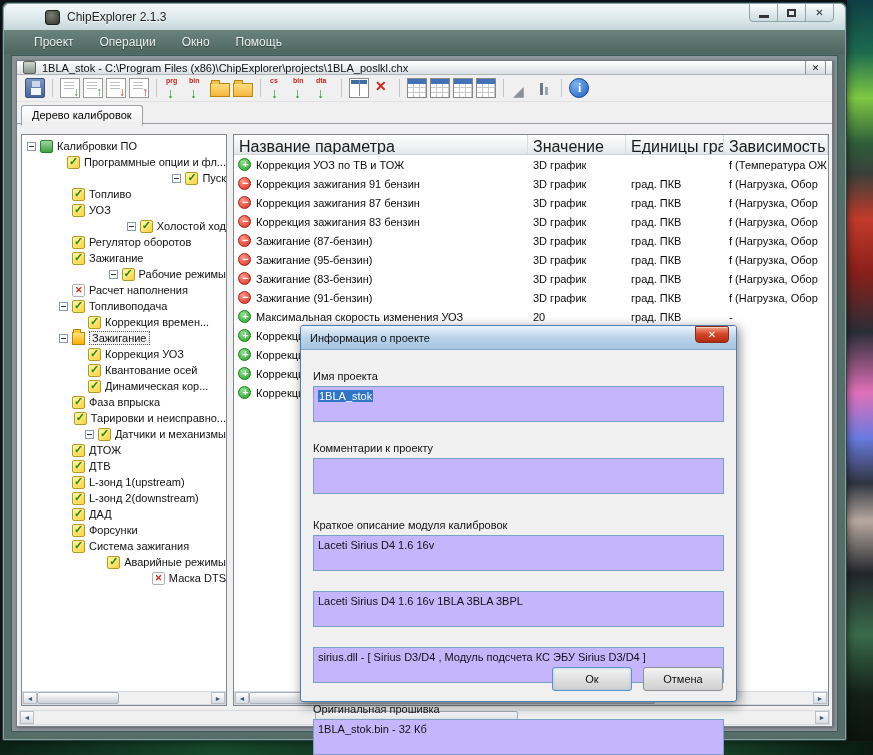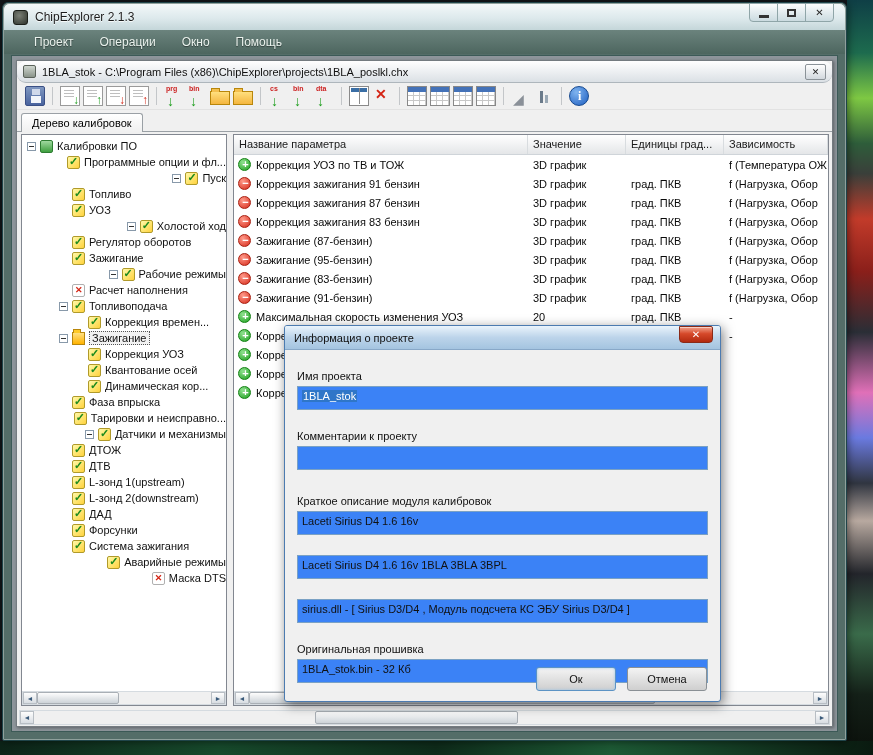--- a/index.html
+++ b/index.html
@@ -13,44 +13,44 @@
   .desk-right { position:absolute; right:0; top:0; width:26px; height:100%;
     background:linear-gradient(180deg,#0f3f46 0%,#1d6b4e 7%,#7ec843 13%,#2e5d3a 19%,#3a3f3a 23%,#c23b2a 29%,#8a1f1a 36%,#2a2e36 44%,#e070b8 52%,#6a7ae0 58%,#303540 64%,#b8a9a0 69%,#23252b 76%,#3a6b4a 84%,#142018 92%,#0a0f0a 100%); }
   .desk-bottom { position:absolute; left:0; bottom:0; width:100%; height:14px;
     background:linear-gradient(90deg,#0c2418,#174a2c 25%,#0e2b1a 50%,#1d5a35 70%,#0a1a10 100%); }
   
   .win { position:absolute; left:2px; top:2px; width:845px; height:739px;
     background:#546d68; border:1px solid #1f4449; border-radius:6px 6px 2px 2px;
     box-shadow:0 0 10px rgba(0,0,0,.6), inset 0 0 0 1px rgba(255,255,255,.35); }
   .titlebar { position:absolute; left:1px; right:1px; top:1px; height:26px;
     background:linear-gradient(#f3f8f9,#dde9ec 55%,#c4d6d9); border-radius:5px 5px 0 0;
-    display:flex; align-items:center; }
+    display:flex; align-items:center;padding-left:32px; }
   .app-icon { width:15px; height:15px; margin:0 7px 0 9px; flex:none;
     background:radial-gradient(circle at 40% 35%,#7a8076,#2e332c); border:1px solid #1c201a; border-radius:3px; }
   .win-title { font-size:12px; color:#1c1c1c; text-shadow:0 1px 0 rgba(255,255,255,.8); }
   .cap-btns { position:absolute; top:0; right:12px; display:flex; }
   .cap { width:29px; height:19px; margin-left:-1px;
     background:linear-gradient(#fdfefe,#e5edf0 45%,#cbdbe0); border:1px solid #8fa5a8;
     display:flex; align-items:center; justify-content:center; font-size:10px; color:#2a2a2a; }
   .cap:first-child { border-radius:0 0 0 4px; }
   .cap:last-child { border-radius:0 0 4px 0; }
   .g-min { width:10px; height:3px; background:#333; margin-top:8px; }
   .g-max { width:9px; height:8px; border:2px solid #333; }
   .menubar { position:absolute; left:1px; right:1px; top:27px; height:24px;
     background:linear-gradient(#6b837d,#4d665f); display:flex; align-items:center;
     padding-left:30px; }
   .menu-item { font-size:12px; color:#e9f1ec; margin-right:26px; text-shadow:0 1px 1px rgba(0,0,0,.45); cursor:default; }
   
   .client { position:absolute; left:8px; right:8px; top:52px; bottom:8px;
     background:#8e959b; border:1px solid #3c5a57; }
   .child { position:absolute; left:4px; top:4px; right:4px; bottom:4px;
     background:#f0f0f0; border:1px solid #747b80; box-shadow:1px 1px 3px rgba(0,0,0,.35); }
-  .child-title { height:22px; background:linear-gradient(#ffffff,#dbe0e5);
+  .child-title { height:14px; background:linear-gradient(#ffffff,#dbe0e5);
     border-bottom:1px solid #aeb6bc; display:flex; align-items:center; padding:4px 6px;
-    font-size:11px; color:#101010; white-space:nowrap; overflow:hidden;border-radius:9px; }
+    font-size:11px; color:#101010; white-space:nowrap; overflow:hidden; }
   .child-icon { width:13px; height:13px; margin-right:6px; flex:none;
     background:linear-gradient(#cfd6cf,#8a948a); border:1px solid #5a625a; border-radius:2px; }
   .child-close { margin-left:auto; flex:none; width:21px; height:16px; border:1px solid #8b9298;
     background:linear-gradient(#fefefe,#d2d8de); border-radius:2px;
     display:flex; align-items:center; justify-content:center; font-size:9px; color:#222; }
   
   .toolbar { height:27px; background:#f0f0f0; display:flex; align-items:center;
     padding-left:8px; gap:3px; border-bottom:1px solid #e2e2e2; }
   .sep { width:1px; height:18px; background:#c3c6c9; margin:0 4px; flex:none; }
   .tb { width:20px; height:20px; position:relative; flex:none; border:none; background:none; padding:0; }
@@ -104,21 +104,21 @@
   .ic.check::after { content:"✓"; position:absolute; left:1px; top:-2px; color:#1e8a1e; font-size:11px; font-weight:bold; }
   .ic.cross { background:#fff; border:1px solid #b0b0b0; border-radius:2px; }
   .ic.cross::after { content:"✕"; position:absolute; left:2px; top:0; color:#d42414; font-size:9px; font-weight:bold; }
   .ic.folder { background:linear-gradient(#9fd89f,#3f9f3f); border:1px solid #2e7d32; border-radius:2px; }
   .ic.fopen { background:linear-gradient(#ffe082,#ffb300); border:1px solid #b8860b; }
   .ic.fopen::before { content:""; position:absolute; top:-4px; left:0; width:6px; height:3px; background:#ffca28; border:1px solid #b8860b; border-bottom:none; }
   .tl { color:#111; }
   .ti.sel .tl { border:1px dotted #555; background:#f2f2f2; padding:0 2px; }
   
   .th { display:flex; height:20px; background:linear-gradient(#ffffff,#e4e6e8);
-    border-bottom:1px solid #cfd4d9; font-size:11px; color:#1a1a1a; }
+    border-bottom:1px solid #cfd4d9; font-size:16px; color:#1a1a1a; }
   .th > div { padding:3px 5px; border-right:1px solid #d8dcdf; overflow:hidden; white-space:nowrap; }
   .c-name { width:294px; flex:none; } .c-val { width:98px; flex:none; } .c-unit { width:98px; flex:none; } .c-dep { flex:1; }
   .tr { display:flex; height:19px; align-items:center; font-size:11px; white-space:nowrap; color:#0a0a0a; }
   .td-name { width:294px; flex:none; display:flex; align-items:center; gap:5px; padding-left:4px; overflow:hidden; }
   .td-val  { width:98px; flex:none; padding-left:5px; }
   .td-unit { width:98px; flex:none; padding-left:5px;margin-top:39px; }
   .td-dep  { flex:1; padding-left:5px; overflow:hidden; }
   .sgn { width:13px; height:13px; border-radius:50%; flex:none; position:relative; }
   .sgn.plus  { background:radial-gradient(circle at 35% 30%,#8fe08f,#1fa01f); border:1px solid #128012; }
   .sgn.minus { background:radial-gradient(circle at 35% 30%,#ff9a8a,#d62a1a); border:1px solid #a81f10; }
@@ -129,34 +129,34 @@
   .sb { display:flex; align-items:stretch; background:#f0f0f0; border:1px solid #d5dbe0; height:14px; }
   .panel-sb { position:absolute; left:0; right:0; bottom:0; }
   .child-sb { position:absolute; left:2px; right:2px; bottom:1px; height:15px; }
   .sb-btn { width:14px; flex:none; background:linear-gradient(#fdfdfd,#d8dde2); border:1px solid #b8bec4;
     display:flex; align-items:center; justify-content:center; font-size:7px; color:#3a5a7a; }
   .arr-l::before { content:"◄"; } .arr-r::before { content:"►"; }
   .sb-track { flex:1; position:relative; }
   .sb-thumb { position:absolute; top:0; bottom:0; background:linear-gradient(#fdfdfd,#cdd3d8);
     border:1px solid #a9afb5; border-radius:2px; }
   
-  .dialog { position:absolute; left:284px; top:325px; width:437px; height:377px;
+  .dialog { position:absolute; left:300px; top:325px; width:437px; height:377px;
     background:#f0f0f0; border:1px solid #4c7bb0; border-radius:3px;
     box-shadow:2px 3px 12px rgba(0,0,0,.5); }
   .dlg-title { height:24px; background:linear-gradient(#eaf4fc,#bcd4ea 50%,#a4c4e0);
     border-bottom:1px solid #88a8c8; border-radius:2px 2px 0 0;
     display:flex; align-items:center; padding-left:9px; font-size:11px; color:#101010; }
   .dlg-close { position:absolute; top:0; right:7px; width:34px; height:17px;
     background:linear-gradient(#f2a38c,#d6492a 45%,#b22a10); border:1px solid #8a2a18;
     border-radius:0 2px 4px 4px; color:#fff; display:flex; align-items:center; justify-content:center;
     font-size:10px; box-shadow:inset 0 1px 0 rgba(255,255,255,.5); }
   .dlg-body { position:absolute; top:24px; left:12px; right:12px; bottom:44px; font-size:11px; color:#111; }
   .fg { margin-top:20px; } .fg.first { } .fg.gap { margin-top:25px; }
   .flabel { margin-bottom:4px; }
-  .fld { height:24px; border:1px solid #7aa1c4; background:#3b82f6; padding:2px 4px;
+  .fld { height:36px; border:1px solid #7aa1c4; background:#c4b5fd; padding:2px 4px;
     line-height:14px; overflow:hidden; white-space:nowrap; }
   .seltext { background:#2f76c8; color:#fff; padding:0 1px; }
   .dlg-buttons { position:absolute; bottom:10px; right:13px; display:flex; gap:11px; }
   .btn { width:80px; height:24px; background:linear-gradient(#f4f4f4,#e3e3e3 45%,#cfcfcf);
     border:1px solid #8a9095; border-radius:3px; font-size:11px; font-family:"Liberation Sans",sans-serif;
     display:flex; align-items:center; justify-content:center; color:#111; }
   .btn-ok { border-color:#5c93c4; box-shadow:inset 0 0 3px #9cc6ea; }
 </style>
 </head>
 <body>

